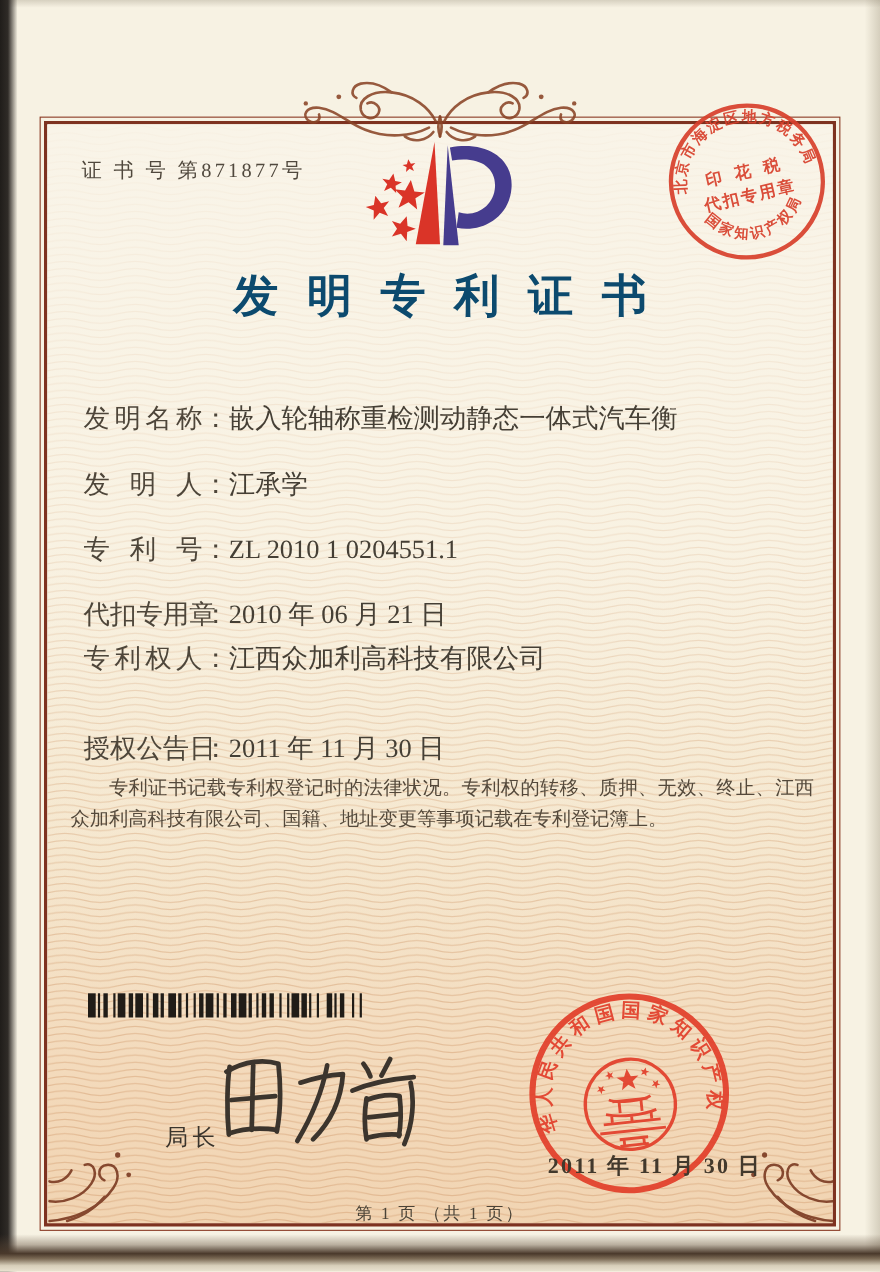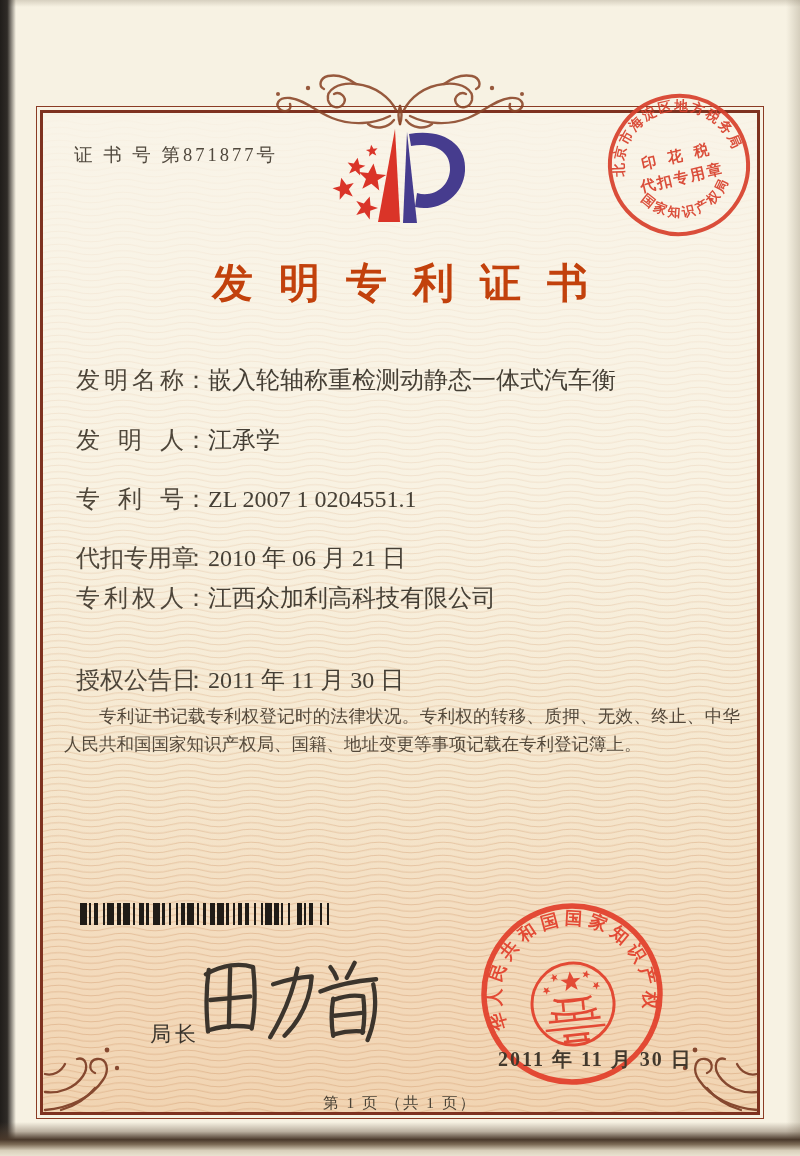--- a/index.html
+++ b/index.html
@@ -21,22 +21,22 @@
   
   .frame-outer{left:36px;top:106px;width:726px;height:1011px;border:1px solid #8a3b24;z-index:1;}
   .frame-inner{position:absolute;inset:3px;border:3px solid #7e3220;overflow:hidden;}
   .paper{position:absolute;inset:0;
     background:linear-gradient(180deg,#f9f4e8 0%,#f8f1e1 38%,#f5e6cd 66%,#f3d9ba 88%,#f1d4b2 100%);}
   .waves{position:absolute;inset:0;width:100%;height:100%;}
   .wave-mute{position:absolute;inset:0;
     background:linear-gradient(180deg,rgba(249,244,232,.92) 0%,rgba(249,243,228,.6) 34%,rgba(247,238,216,.22) 58%,rgba(246,228,200,0) 80%);}
   
   .cert-no{left:74px;top:142px;font-size:18.5px;letter-spacing:3px;color:#50483d;z-index:10;}
-  .title{left:0;top:256px;width:800px;text-align:center;font-size:41px;font-weight:bold;
-    letter-spacing:26px;padding-left:26px;box-sizing:border-box;color:#c2410c;z-index:10;}
+  .title{left:0;top:242px;width:800px;text-align:center;font-size:41px;font-weight:bold;
+    letter-spacing:26px;padding-left:26px;box-sizing:border-box;color:#0c4a6e;z-index:10;}
   .field{left:76px;z-index:10;font-size:24px;color:#453f35;white-space:nowrap;}
   .field .lab{display:inline-block;width:108px;text-align:justify;text-align-last:justify;color:#4e463a;}
   .field .colon{color:#4e463a;}
   .paras{left:64px;top:703px;width:676px;z-index:10;font-size:17.5px;line-height:27.5px;
     color:#54493b;text-align:justify;}
   .paras p{margin:0;text-indent:2em;}
   .barcode{left:80px;top:903px;width:252px;height:22px;z-index:10;display:flex;}
   .barcode .b{height:22px;background:#201c17;}
   .barcode .s{height:22px;background:transparent;}
   .director{left:150px;top:992px;font-size:21px;letter-spacing:4px;color:#3a342c;z-index:12;margin-top:28px;}
@@ -148,34 +148,34 @@
 
 <div class="abs title">发明专利证书</div>
 
 <div class="abs field" style="top:364px">
   <span class="lab">发明名称</span><span class="colon">：</span><span>嵌入轮轴称重检测动静态一体式汽车衡</span>
 </div>
 <div class="abs field" style="top:424px">
   <span class="lab">发明人</span><span class="colon">：</span><span>江承学</span>
 </div>
 <div class="abs field" style="top:483px">
-  <span class="lab">专利号</span><span class="colon">：</span><span>ZL 2007 1 0204551.1</span>
+  <span class="lab">专利号</span><span class="colon">：</span><span>ZL 2010 1 0204551.1</span>
 </div>
 <div class="abs field" style="top:542px">
   <span class="lab">代扣专用章</span><span class="colon">：</span><span>2010 年 06 月 21 日</span>
 </div>
 <div class="abs field" style="top:582px">
   <span class="lab">专利权人</span><span class="colon">：</span><span>江西众加利高科技有限公司</span>
 </div>
 <div class="abs field" style="top:664px">
   <span class="lab">授权公告日</span><span class="colon">：</span><span>2011 年 11 月 30 日</span>
 </div>
 
 <div class="abs paras">
-  <p>专利证书记载专利权登记时的法律状况。专利权的转移、质押、无效、终止、中华人民共和国国家知识产权局、国籍、地址变更等事项记载在专利登记簿上。</p>
+  <p>专利证书记载专利权登记时的法律状况。专利权的转移、质押、无效、终止、江西众加利高科技有限公司、国籍、地址变更等事项记载在专利登记簿上。</p>
 </div>
 
 <div class="abs barcode" id="barcode">
     <div class="b" style="width: 6.87273px;"></div>
     <div class="s" style="width: 2.29091px;"></div>
     <div class="b" style="width: 2.29091px;"></div>
     <div class="s" style="width: 2.29091px;"></div>
     <div class="b" style="width: 4.58182px;"></div>
     <div class="s" style="width: 4.58182px;"></div>
     <div class="b" style="width: 2.29091px;"></div>

